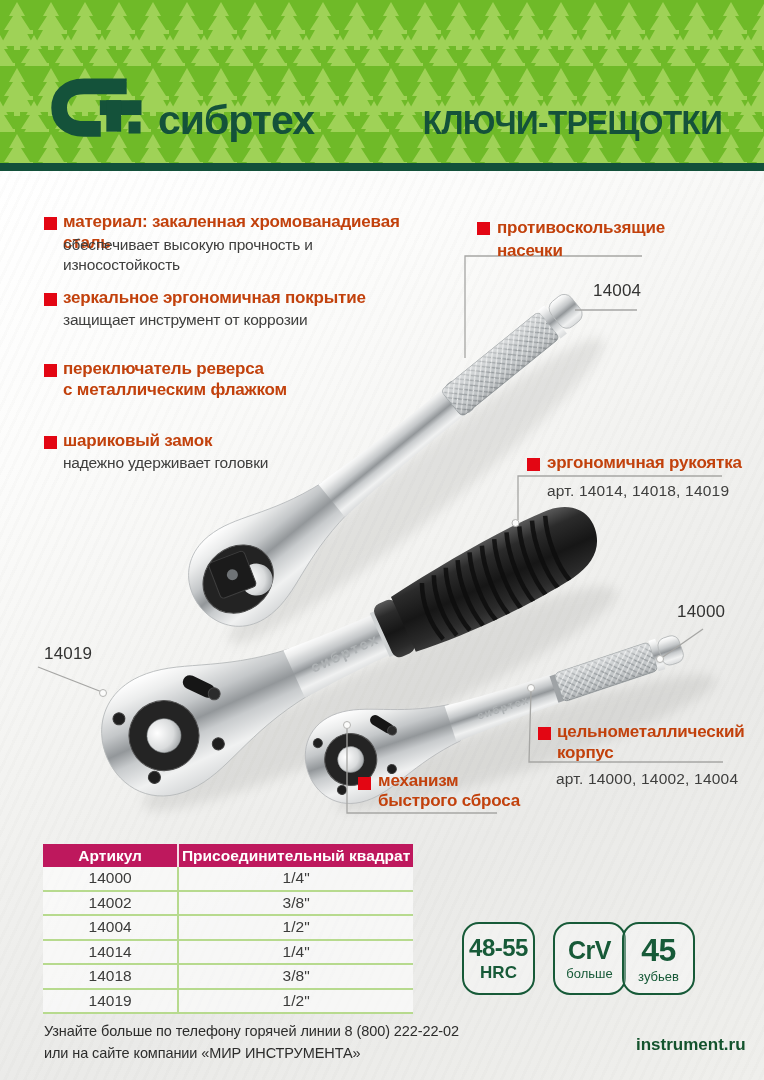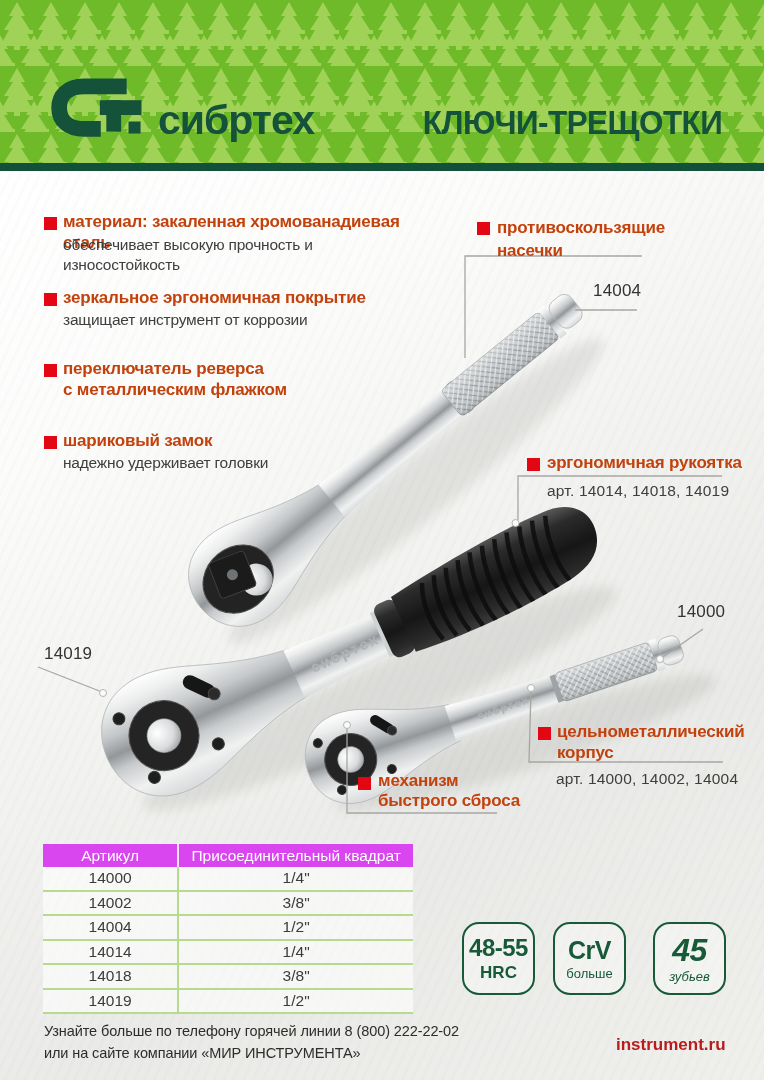--- a/index.html
+++ b/index.html
@@ -30,43 +30,43 @@
   .feature{position:absolute;}
   .bullet{position:absolute;width:13px;height:13px;background:#e30613;}
   .f-title{position:absolute;font-size:17px;font-weight:bold;color:#c2410c;line-height:21px;
            white-space:pre-line;letter-spacing:-.2px;}
   .f-sub{position:absolute;font-size:15.5px;color:#3e3e3d;line-height:20px;letter-spacing:-.2px;}
   .art-label{position:absolute;font-size:17px;color:#333332;letter-spacing:.2px;}
   .art-list{position:absolute;font-size:15.5px;color:#3e3e3d;letter-spacing:.2px;}
 
   
   .spec-table{position:absolute;left:43px;top:844px;width:370px;}
-  .t-head{display:flex;height:23px;background:#d946ef;color:#fff;font-weight:normal;font-size:15.5px;}
+  .t-head{display:flex;height:23px;background:#be185d;color:#fff;font-weight:bold;font-size:15.5px;}
   .t-head .c1{width:135px;display:flex;align-items:center;justify-content:center;}
   .t-head .c2{width:235px;display:flex;align-items:center;justify-content:center;
               border-left:2px solid rgba(255,255,255,.85);}
   .t-row{display:flex;height:22.5px;border-bottom:2px solid #b7da8e;background:rgba(255,255,255,.6);}
   .t-row .c1{width:135px;display:flex;align-items:center;justify-content:center;
              font-size:15.5px;color:#3b3b3a;}
   .t-row .c2{width:235px;display:flex;align-items:center;justify-content:center;
              font-size:15.5px;color:#3b3b3a;border-left:2px solid #b7da8e;}
 
   
   .badge{position:absolute;top:922px;width:73px;height:73px;border:2.5px solid #175a38;
          border-radius:17px;box-sizing:border-box;display:flex;flex-direction:column;
          align-items:center;justify-content:center;color:#175a38;background:rgba(255,255,255,.35);}
   .badge .val{font-weight:bold;line-height:1;letter-spacing:-.5px;}
   .badge .unit{line-height:1;margin-top:4px;}
   .badge-hrc{left:462px;}  .badge-hrc .val{font-size:24px;} .badge-hrc .unit{font-size:17px;font-weight:bold;}
   .badge-crv{left:553px;}  .badge-crv .val{font-size:25px;} .badge-crv .unit{font-size:13px;}
-  .badge-teeth{left:653px;font-style:italic;}.badge-teeth .val{font-size:32px;}.badge-teeth .unit{font-size:13px;}
+  .badge-teeth{left:622px;}.badge-teeth .val{font-size:32px;}.badge-teeth .unit{font-size:13px;}
 
   
   .footer-line{position:absolute;left:44px;font-size:14.5px;color:#2d2d2c;letter-spacing:-.1px;}
-  .site{position:absolute;left:616px;top:1035px;font-size:17px;font-weight:bold;color:#b91c1c;}
+  .site{position:absolute;left:636px;top:1035px;font-size:17px;font-weight:bold;color:#14532d;}
 </style>
 </head>
 <body>
 
 <div class="page">
 
   <div class="header">
     <svg class="pattern" width="764" height="163">
       <defs>
         <path id="fir" d="M15,0 L23,14 L19,14 L28,28 L23,28 L32,44 L18,44 L18,48 L12,48 L12,44 L-2,44 L7,28 L2,28 L11,14 L7,14 Z"></path>

